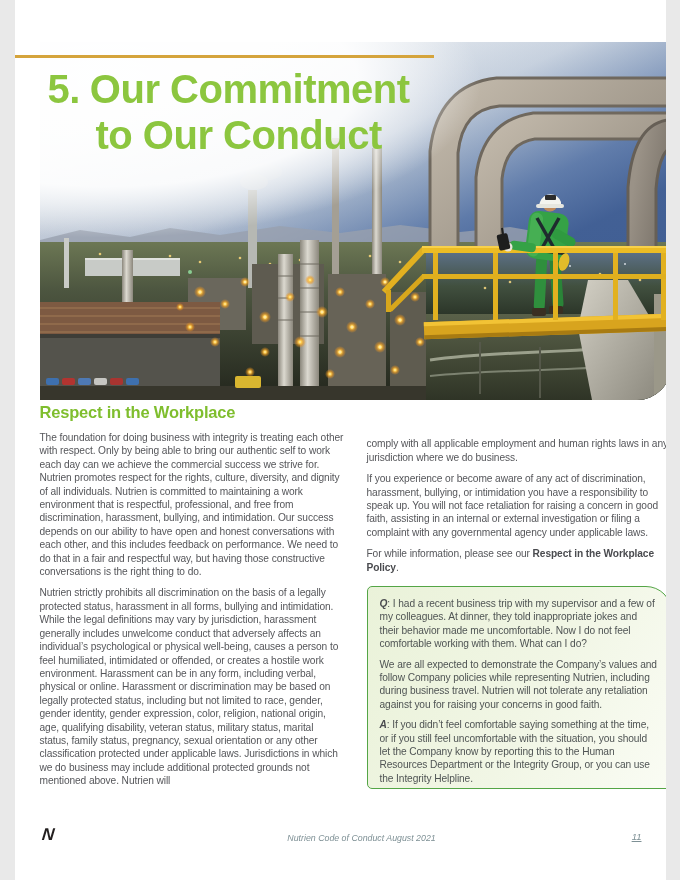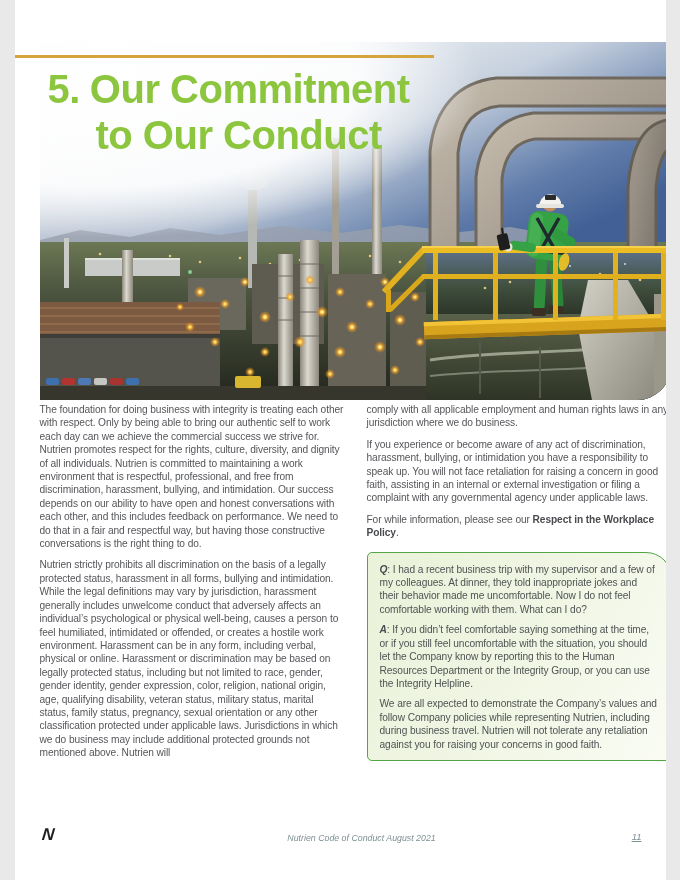--- a/index.html
+++ b/index.html
@@ -28,34 +28,34 @@
   .title .num{margin-right:10px;}
   .title .t2{margin-left:48px; white-space:nowrap;}
   
   .content{
     position:absolute; left:25px; top:403px; width:632px; z-index:4;
   }
   .section-heading{
     margin:0 0 9px 0; color:#7FBE2E; font-size:16.5px; font-weight:bold;
     letter-spacing:-0.2px;
   }
-  .cols{display:flex; gap:22px;}
+  .cols{display:flex; gap:22px;align-items:center;}
   .col{width:305px;}
   .col p{
     margin:0 0 8px 0; color:#55565A; font-size:10.2px; line-height:13.4px;
     letter-spacing:-0.1px;
   }
   .col p strong{color:#4A4B4F;}
   
   .qa-box{
     margin-top:12px; box-sizing:border-box; width:305px;
     border:1.5px solid #54A546;
     border-radius:5px 26px 5px 5px;
     background:linear-gradient(118deg,#EAF2D9 0%, #F1F6E5 55%, #FAFCF4 100%);
-    padding:10px 12px 9px 12px;
+    padding:10px 12px 3px 12px;
   }
   .qa-box p{
     margin:0 0 7px 0; color:#4F5454; font-size:10.2px; line-height:13.4px;
     letter-spacing:-0.1px;
   }
   .qa-box p:last-child{margin-bottom:0;}
   .qa-label{font-style:italic; font-weight:bold; color:#3F4444;}
   
   .footer-logo{
     position:absolute; left:27px; top:825px; z-index:4;
@@ -332,33 +332,34 @@
   <div class="gold-rule"></div>
 
   <div class="title">
     <div class="t1">
       <span class="num">5.</span><span>Our Commitment</span>
     </div>
     <div class="t2">to Our Conduct</div>
   </div>
 
   <div class="content">
+    <h2 class="section-heading">Respect in the Workplace</h2>
     <div class="cols">
       <div class="col">
         <p>The foundation for doing business with integrity is treating each other with respect. Only by being able to bring our authentic self to work each day can we achieve the commercial success we strive for. Nutrien promotes respect for the rights, culture, diversity, and dignity of all individuals. Nutrien is committed to maintaining a work environment that is respectful, professional, and free from discrimination, harassment, bullying, and intimidation. Our success depends on our ability to have open and honest conversations with each other, and this includes feedback on performance. We need to do that in a fair and respectful way, but having those constructive conversations is the right thing to do.</p>
         <p>Nutrien strictly prohibits all discrimination on the basis of a legally protected status, harassment in all forms, bullying and intimidation. While the legal definitions may vary by jurisdiction, harassment generally includes unwelcome conduct that adversely affects an individual’s psychological or physical well-being, causes a person to feel humiliated, intimidated or offended, or creates a hostile work environment. Harassment can be in any form, including verbal, physical or online. Harassment or discrimination may be based on legally protected status, including but not limited to race, gender, gender identity, gender expression, color, religion, national origin, age, qualifying disability, veteran status, military status, marital status, family status, pregnancy, sexual orientation or any other classification protected under applicable laws. Jurisdictions in which we do business may include additional protected grounds not mentioned above. Nutrien will</p>
       </div>
       <div class="col">
         <p>comply with all applicable employment and human rights laws in any jurisdiction where we do business.</p>
         <p>If you experience or become aware of any act of discrimination, harassment, bullying, or intimidation you have a responsibility to speak up. You will not face retaliation for raising a concern in good faith, assisting in an internal or external investigation or filing a complaint with any governmental agency under applicable laws.</p>
         <p><span>For while information, please see our </span><strong>Respect in the Workplace Policy</strong><span>.</span></p>
         <div class="qa-box">
           <p><strong class="qa-label">Q</strong><span>: I had a recent business trip with my supervisor and a few of my colleagues. At dinner, they told inappropriate jokes and their behavior made me uncomfortable. Now I do not feel comfortable working with them. What can I do?</span></p>
+          <p>We are all expected to demonstrate the Company’s values and follow Company policies while representing Nutrien, including during business travel. Nutrien will not tolerate any retaliation against you for raising your concerns in good faith.</p>
           <p><strong class="qa-label">A</strong><span>: If you didn’t feel comfortable saying something at the time, or if you still feel uncomfortable with the situation, you should let the Company know by reporting this to the Human Resources Department or the Integrity Group, or you can use the Integrity Helpline.</span></p>
-          <p>We are all expected to demonstrate the Company’s values and follow Company policies while representing Nutrien, including during business travel. Nutrien will not tolerate any retaliation against you for raising your concerns in good faith.</p>
         </div>
       </div>
     </div>
   </div>
 
   <div class="footer-logo">N</div>
   <div class="footer-title">Nutrien Code of Conduct August 2021</div>
   <div class="page-number">11</div>
 
 </div>

